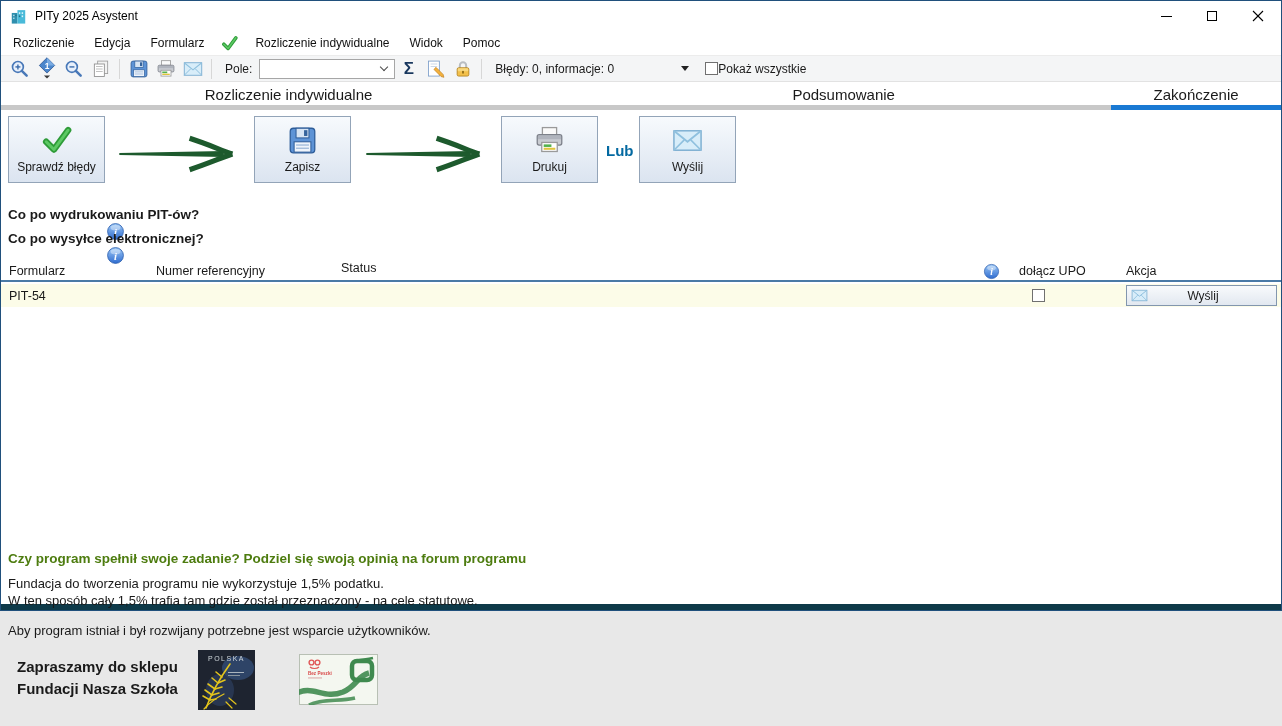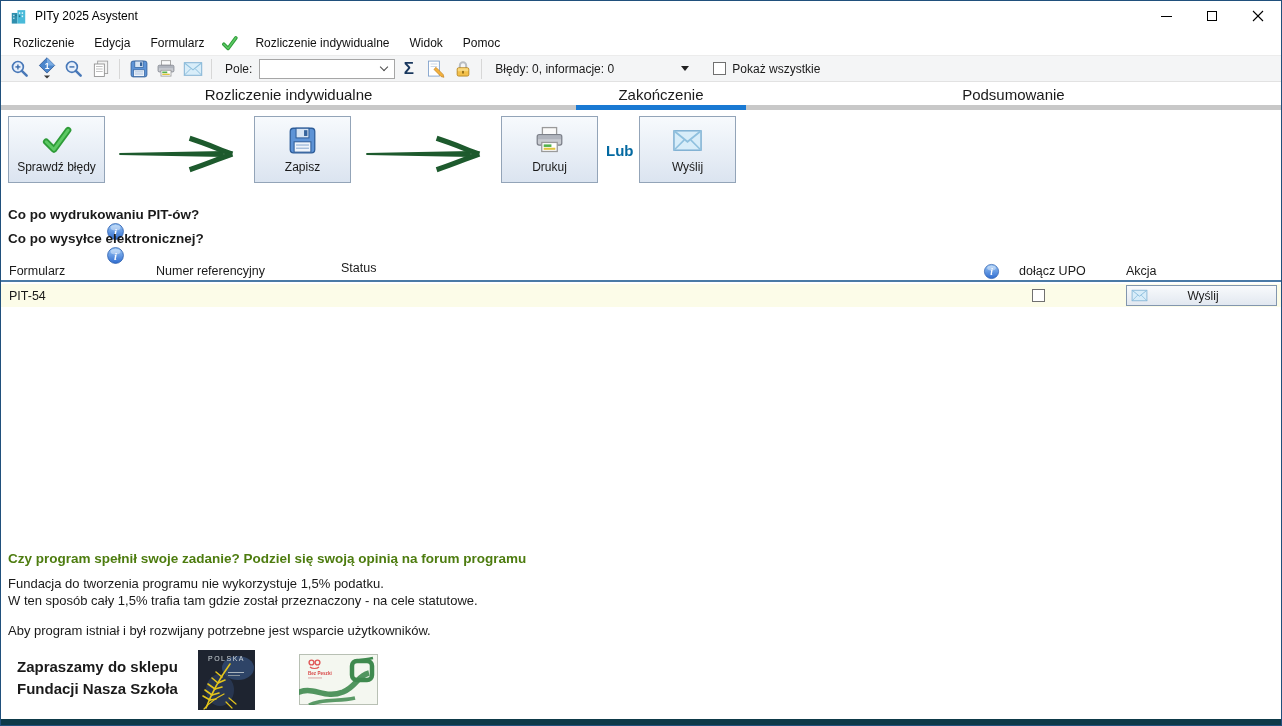--- a/index.html
+++ b/index.html
@@ -1,19 +1,19 @@
 <!DOCTYPE html>
 <html><head>
 <meta charset="utf-8">
 <style>
   * { box-sizing: border-box; margin: 0; padding: 0; }
   html, body { width: 1282px; height: 726px; overflow: hidden; }
   body { font-family: "Liberation Sans", sans-serif; background: #e8e8e8; }
 
-  .window { width: 1282px; height: 726px; border: 1px solid #20507c; background: #fff;
+  .window { width: 1282px; height: 611px; border: 1px solid #20507c; background: #fff;
             display: flex; flex-direction: column; position: relative; }
 
   
   .titlebar { flex: 0 0 30px; display: flex; align-items: center; padding-left: 9px; background: #fff; }
   .app-icon { width: 17px; height: 17px; display: inline-flex; }
   .title-text { font-size: 12px; color: #000; margin-left: 8px; }
   .win-controls { margin-left: auto; display: flex; height: 100%; }
   .win-btn { width: 46px; display: flex; align-items: center; justify-content: center; cursor: default; }
   .glyph-min { width: 11px; height: 0; border-top: 1px solid #000; display: block; }
   .glyph-max { width: 10px; height: 10px; border: 1px solid #000; display: block; }
@@ -32,21 +32,21 @@
   .tsep { width: 1px; height: 20px; background: #d7d7d7; margin: 0 5px; }
   .pole-label { margin: 0 7px 0 8px; }
   .combobox { width: 136px; height: 20px; background: #fff; border: 1px solid #a6a6a6;
               display: flex; align-items: center; justify-content: flex-end; padding-right: 7px; }
   .combo-chevron { width: 6px; height: 6px; border-right: 1.4px solid #4a4a4a; border-bottom: 1.4px solid #4a4a4a;
                    transform: rotate(45deg); margin-top: -3px; }
   .sigma { font-size: 17px; font-weight: bold; color: #18375e; width: 27px; text-align: center; }
   .errors-combo { display: flex; align-items: center; justify-content: space-between; width: 198px; margin-left: 8px; padding-right: 4px; }
   .tri-down { width: 0; height: 0; border-left: 4px solid transparent; border-right: 4px solid transparent; border-top: 5px solid #222; }
   .checkbox { width: 13px; height: 13px; border: 1px solid #707070; background: #fff; }
-  .show-all { display: flex; align-items: center; margin-left: 20px; gap: 6px; }
+  .show-all { display: flex; align-items: center; margin-left: 12px; }
 
   
   .tabbar { flex: 0 0 28px; display: flex; position: relative; background: #fff; }
   .tab-track { position: absolute; left: 0; right: 0; bottom: 0; height: 5px; background: #c8c8c8; }
   .tab { position: relative; display: flex; align-items: center; justify-content: center;
          font-size: 15px; color: #1a1a1a; height: 100%; padding-bottom: 4px; }
   .tab-1 { width: 576px; } .tab-2 { width: 536px; } .tab-3 { width: 170px; }
   .tab.active::after { content: ""; position: absolute; left: 0; right: 0; bottom: 0; height: 5px; background: #1979d3; }
 
   
@@ -292,25 +292,25 @@
       <span class="checkbox"></span>
       <span>Pokaż wszystkie</span>
     </div>
   </div>
 
   <div class="tabbar">
     <div class="tab-track"></div>
     <div class="tab tab-1">
         <span>Rozliczenie indywidualne</span>
       </div>
+    <div class="tab tab-2">
+        <span>Podsumowanie</span>
+      </div>
     <div class="tab tab-3 active">
         <span>Zakończenie</span>
-      </div>
-    <div class="tab tab-2">
-        <span>Podsumowanie</span>
       </div>
   </div>
 
   <div class="content">
 
     <div class="wf-btn" style="left:7px">
       <svg viewBox="0 0 24 24">
           <use href="#i-check"></use>
         </svg>
       <span class="wf-label">Sprawdź błędy</span>

